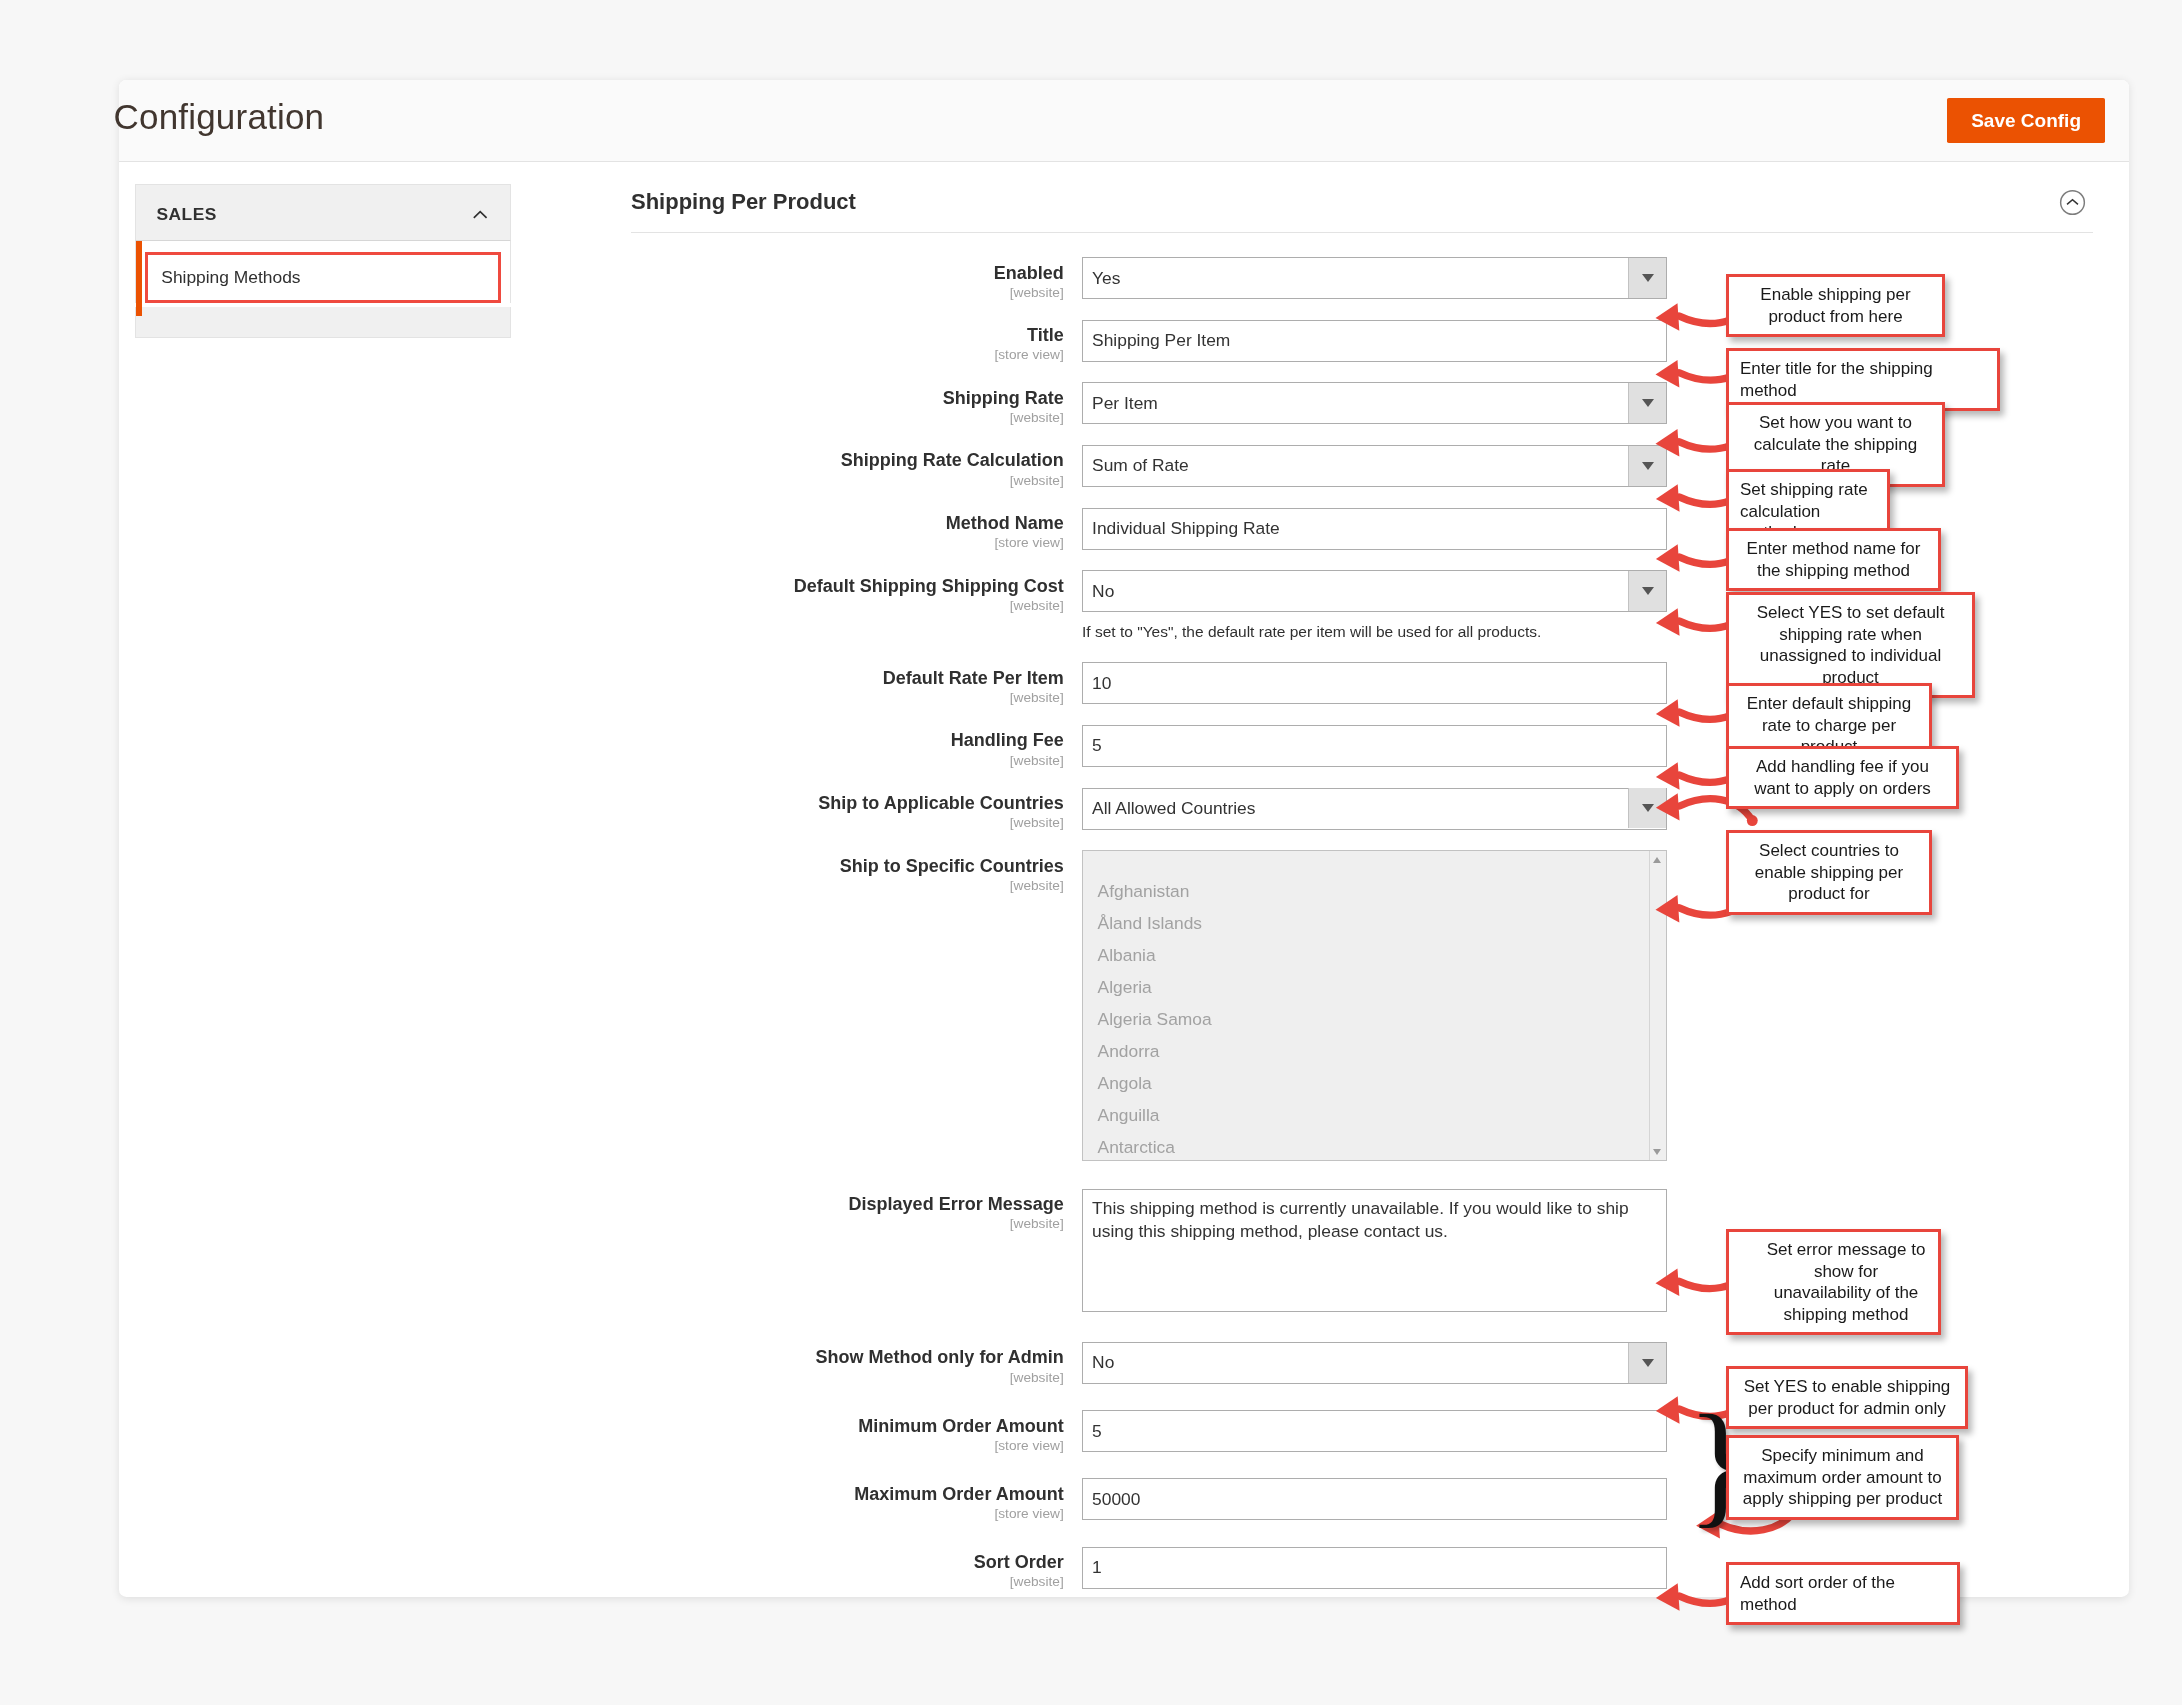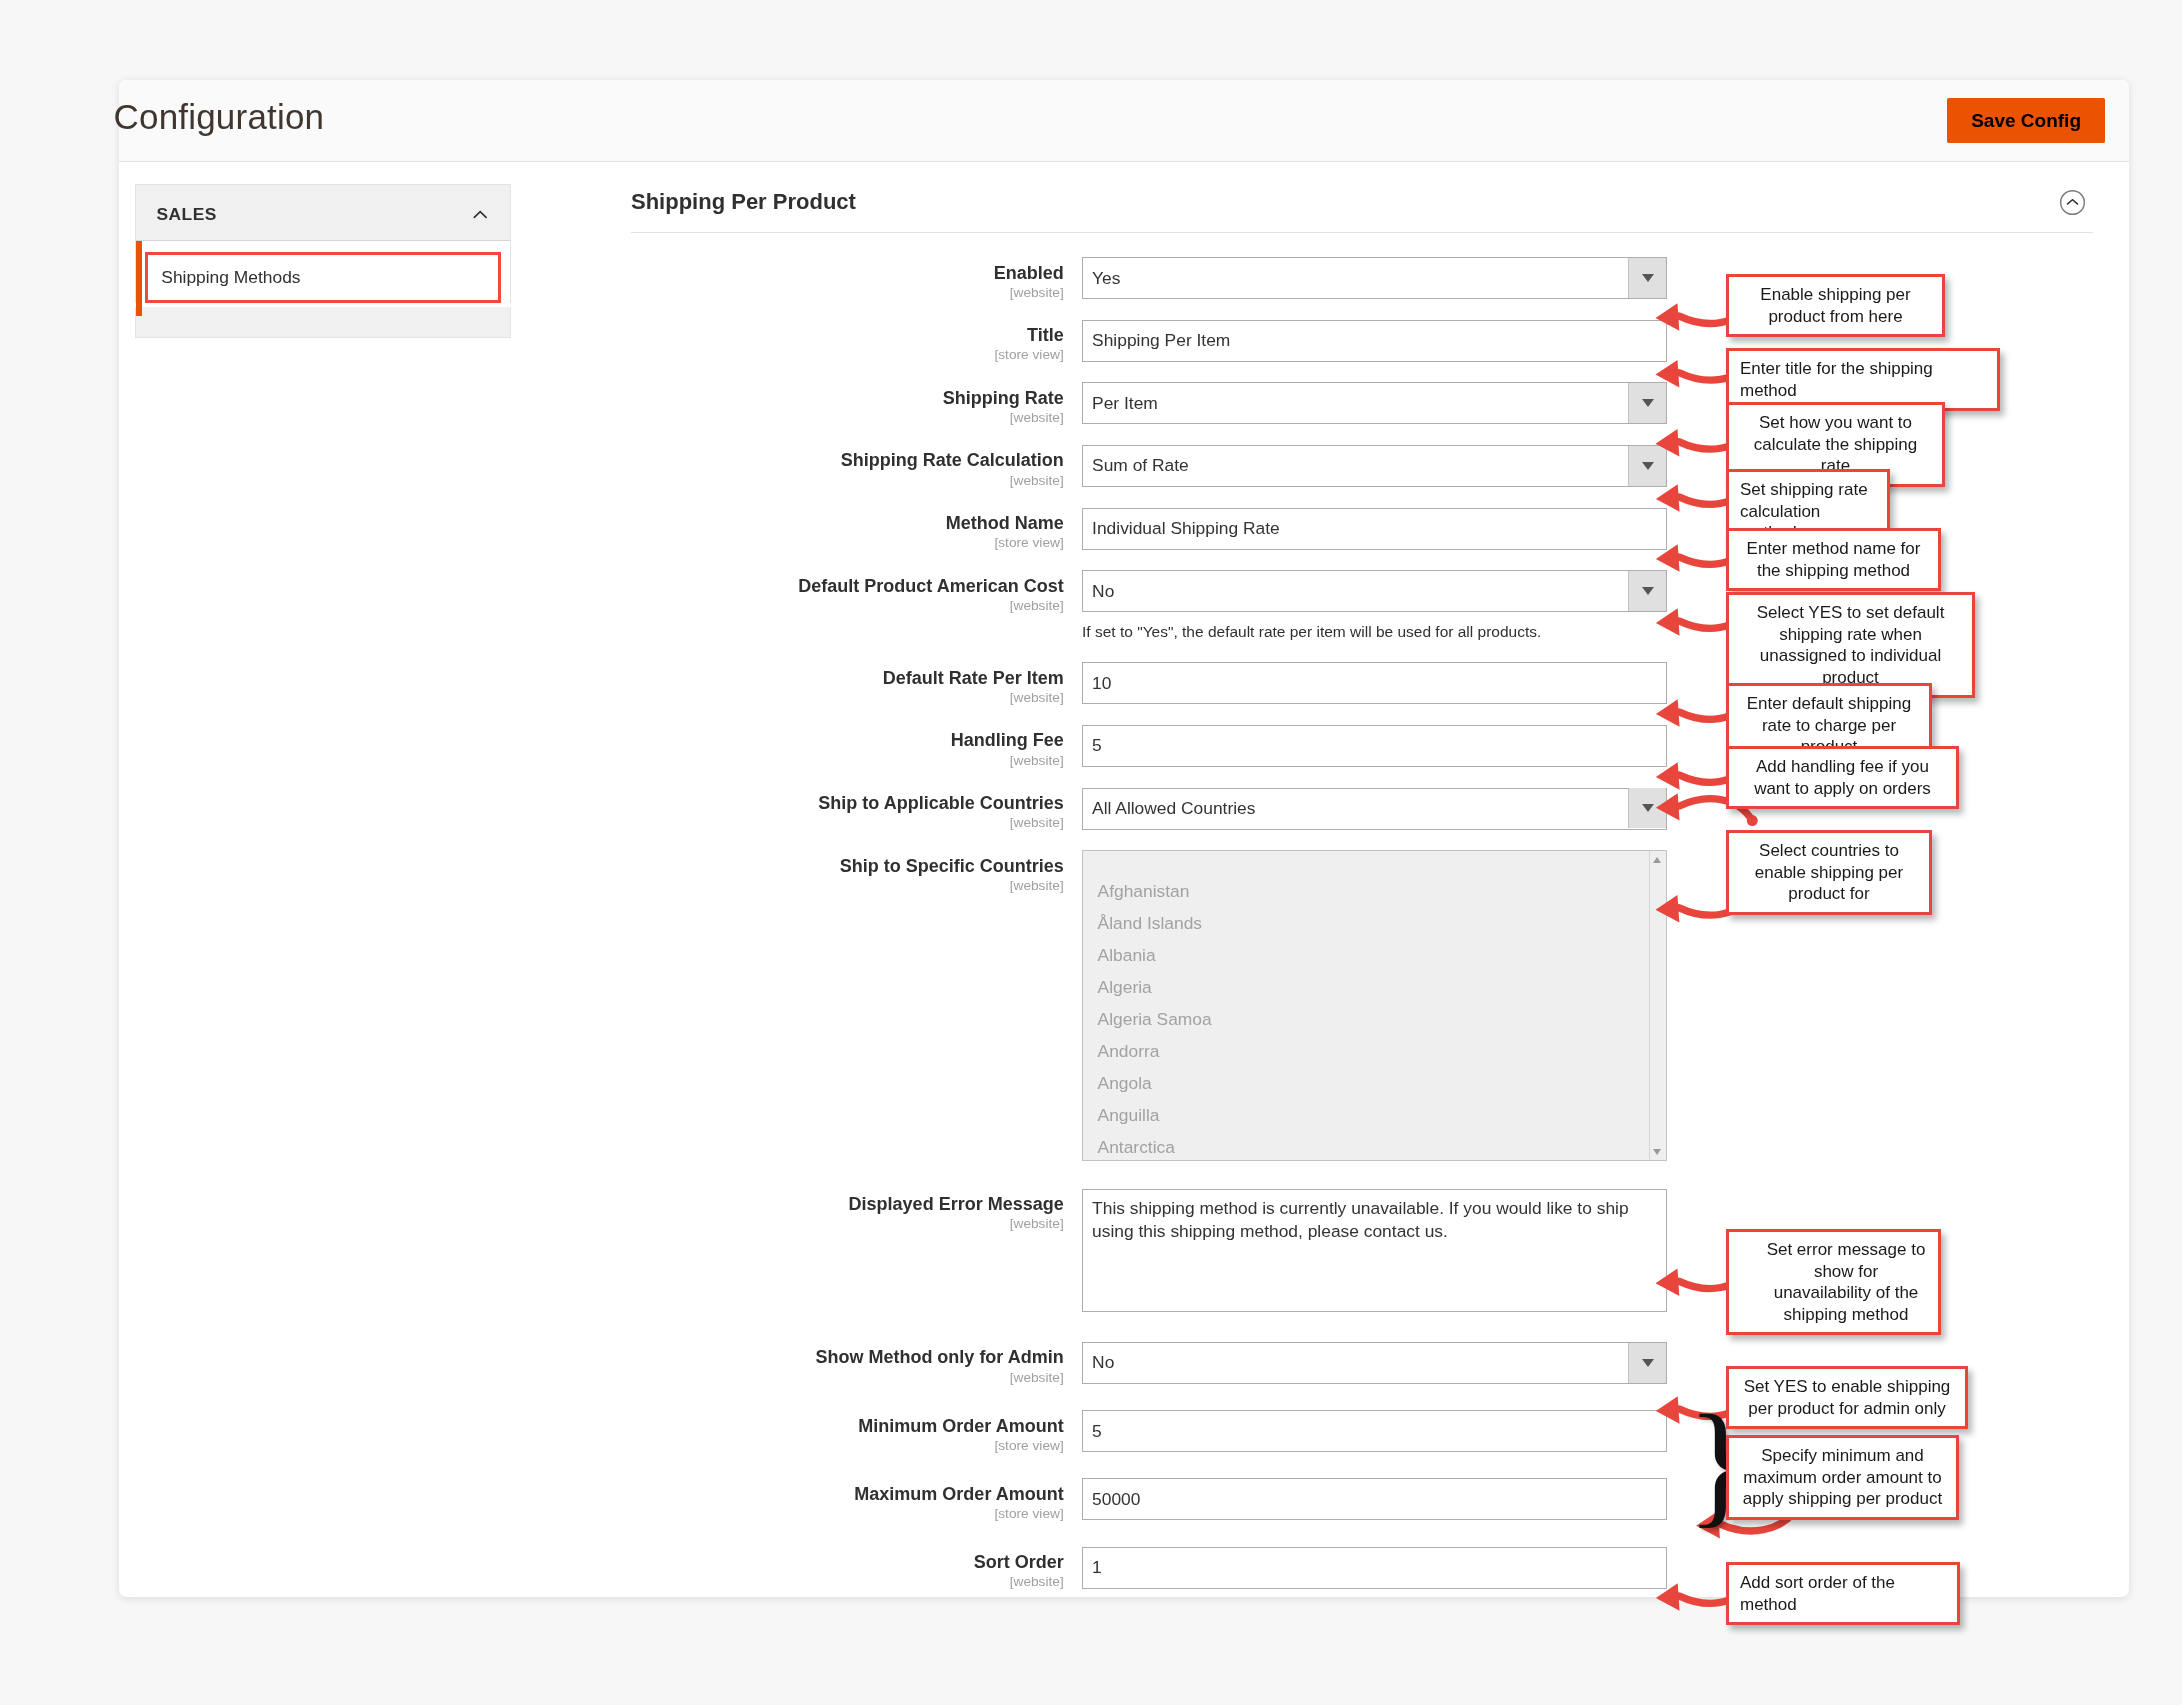--- a/index.html
+++ b/index.html
@@ -45,21 +45,21 @@
     font-weight: 400;
     color: #41362f;
     letter-spacing: 0.2px;
     white-space: nowrap;
   }
   .save-config-btn {
     position: absolute;
     right: 24px;
     top: 18.3px;
     background: #eb5202;
-    color: #000000;
+    color: #ffffff;
     border: none;
     font-family: "Liberation Sans", sans-serif;
     font-size: 19px;
     font-weight: bold;
     padding: 12.8px 24px;
     cursor: pointer;
     border-radius: 1.8px;
     line-height: 1;
   }
 
@@ -427,21 +427,21 @@
               <span class="field-label">Method Name</span>
               <span class="field-scope">[store view]</span>
             </div>
             <div class="control-col">
               <input class="txt" value="Individual Shipping Rate" style="">
             </div>
           </div>
 
           <div class="row">
             <div class="label-col">
-              <span class="field-label">Default Product American Cost</span>
+              <span class="field-label">Default Shipping Shipping Cost</span>
               <span class="field-scope">[website]</span>
             </div>
             <div class="control-col">
               <div class="sel-wrap">
                 <div class="sel">No</div>
                 <div class="sel-arrow">
                     <span></span>
                   </div>
               </div>
               <div class="note">If set to "Yes", the default rate per item will be used for all products.</div>

